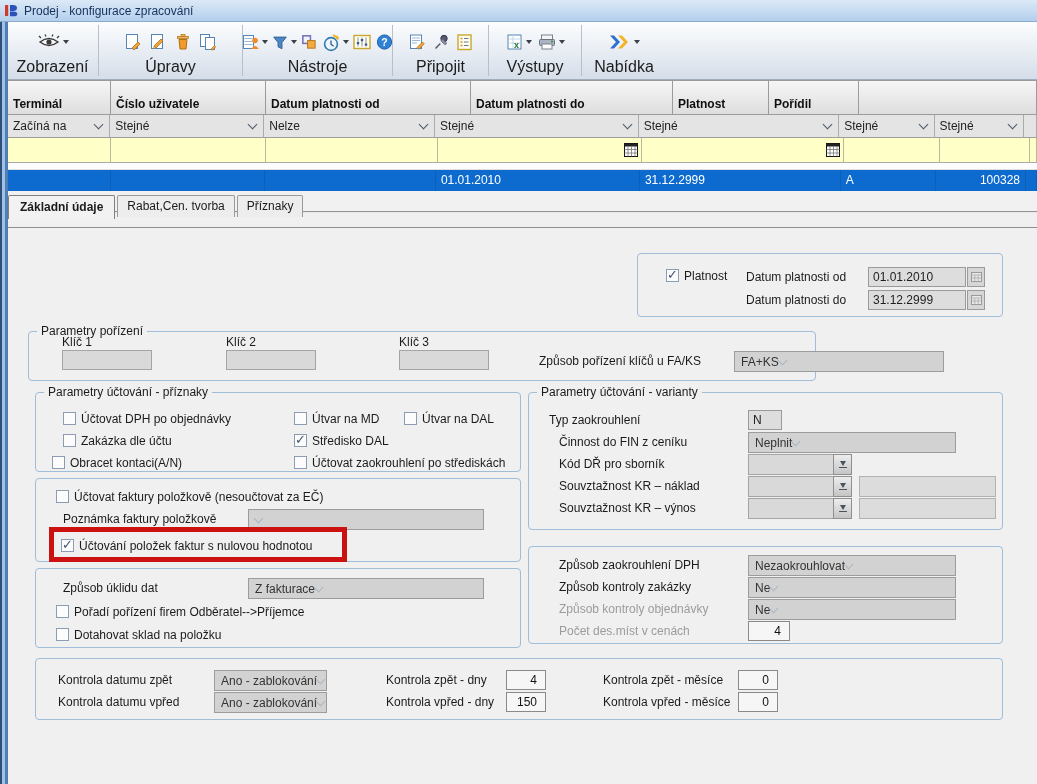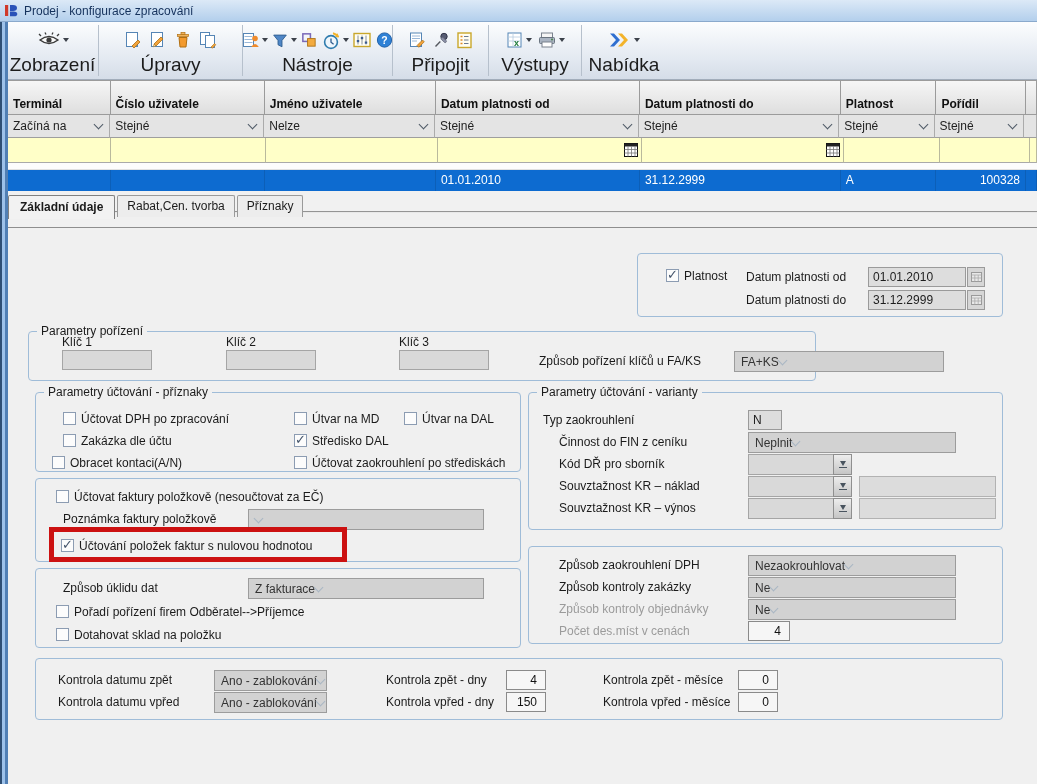--- a/index.html
+++ b/index.html
@@ -12,21 +12,21 @@
   .titlebar .ttl{color:#15325c;font-size:12px;}
   .left-strip{position:absolute;left:0;top:22px;width:8px;height:762px;
     background:linear-gradient(90deg,#2f4f74 0 2px,#9dc1e9 2px 5px,#517fb4 5px 8px);}
   
   .toolbar{position:absolute;left:0;top:22px;width:1037px;height:58px;
     background:linear-gradient(#fcfdfe,#e3e9f1 65%,#d5dde8);border-bottom:1px solid #a2adbb;
     display:flex;align-items:stretch;padding-left:8px;box-sizing:border-box;}
   .tb-group{display:flex;flex-direction:column;align-items:center;justify-content:space-between;
     padding:4px 4px 2px 4px;box-sizing:border-box;}
   .tb-icons{display:flex;align-items:center;gap:3px;flex:1;}
-  .tb-label{font-size:19px;color:#1c1c1c;white-space:nowrap;padding-bottom:1px;}
+  .tb-label{font-size:16px;color:#1c1c1c;white-space:nowrap;padding-bottom:1px;}
   .tb-sep{width:1px;background:#b6c0cc;margin:3px 1px;}
   .tb-btn{display:flex;align-items:center;padding:1px;border-radius:2px;}
   .crt{width:0;height:0;border-left:3px solid transparent;border-right:3px solid transparent;
     border-top:4px solid #3b414a;margin-left:2px;}
   
   .grid{position:absolute;left:8px;top:80px;width:1029px;}
   .g-row{display:flex;}
   .g-cell{box-sizing:border-box;overflow:hidden;white-space:nowrap;}
   .c0{width:103px}.c1{width:155px}.c2{width:172px}.c3{width:205px}.c4{width:202px}
   .c5{width:96px}.c6{width:90px}.c7{flex:1 1 auto}
@@ -263,21 +263,20 @@
       <span class="tb-label">Nabídka</span>
     </div>
   </div>
 
   <div class="left-strip"></div>
 
   <div class="grid">
     <div class="g-row g-head">
       <div class="g-cell c0">Terminál</div>
       <div class="g-cell c1">Číslo uživatele</div>
-      <div class="g-cell c2">Jméno uživatele</div>
       <div class="g-cell c3">Datum platnosti od</div>
       <div class="g-cell c4">Datum platnosti do</div>
       <div class="g-cell c5">Platnost</div>
       <div class="g-cell c6">Pořídil</div>
       <div class="g-cell c7"></div>
     </div>
     <div class="g-row g-filter">
       <div class="g-cell c0">
           <span>Začíná na</span>
           <span class="chev"></span>
@@ -387,21 +386,21 @@
     <div class="combo" style="left:705px;top:19px;width:210px">
       <span>FA+KS</span>
       <span class="chev dim"></span>
     </div>
   </div>
 
   <div class="group" style="left:35px;top:392px;width:486px;height:80px">
     <span class="gtitle">Parametry účtování - příznaky</span>
     <div class="cb" style="left:27px;top:18px">
       <span class="box"></span>
-        <span class="cbl">Účtovat DPH po zpracování</span>
+        <span class="cbl">Účtovat DPH po objednávky</span>
     </div>
     <div class="cb" style="left:258px;top:18px">
       <span class="box"></span>
         <span class="cbl">Útvar na MD</span>
     </div>
     <div class="cb" style="left:368px;top:18px">
       <span class="box"></span>
         <span class="cbl">Útvar na DAL</span>
     </div>
     <div class="cb" style="left:27px;top:40px">
@@ -450,21 +449,21 @@
     </div>
     <div class="red-box" style="left:13px;top:48px;width:298px;height:35px"></div>
     <div class="cb checked" style="left:25px;top:59px">
       <span class="box"></span>
         <span class="cbl">Účtování položek faktur s nulovou hodnotou</span>
     </div>
   </div>
 
   <div class="group" style="left:528px;top:392px;width:475px;height:138px">
     <span class="gtitle">Parametry účtování - varianty</span>
-    <span class="lbl" style="left:14px;top:20px">Typ zaokrouhlení</span>
+    <span class="lbl" style="left:20px;top:20px">Typ zaokrouhlení</span>
     <div class="ti date" style="left:219px;top:17px;width:34px">N</div>
     <span class="lbl" style="left:30px;top:42px">Činnost do FIN z ceníku</span>
     <div class="combo" style="left:219px;top:39px;width:208px">
       <span>Neplnit</span>
       <span class="chev dim"></span>
     </div>
     <span class="lbl" style="left:30px;top:64px">Kód DŘ pro sborník</span>
     <div class="ti" style="left:219px;top:61px;width:86px;height:21px"></div>
     <div class="lk" style="left:304px;top:61px"></div>
     <span class="lbl" style="left:30px;top:86px">Souvztažnost KR – náklad</span>

